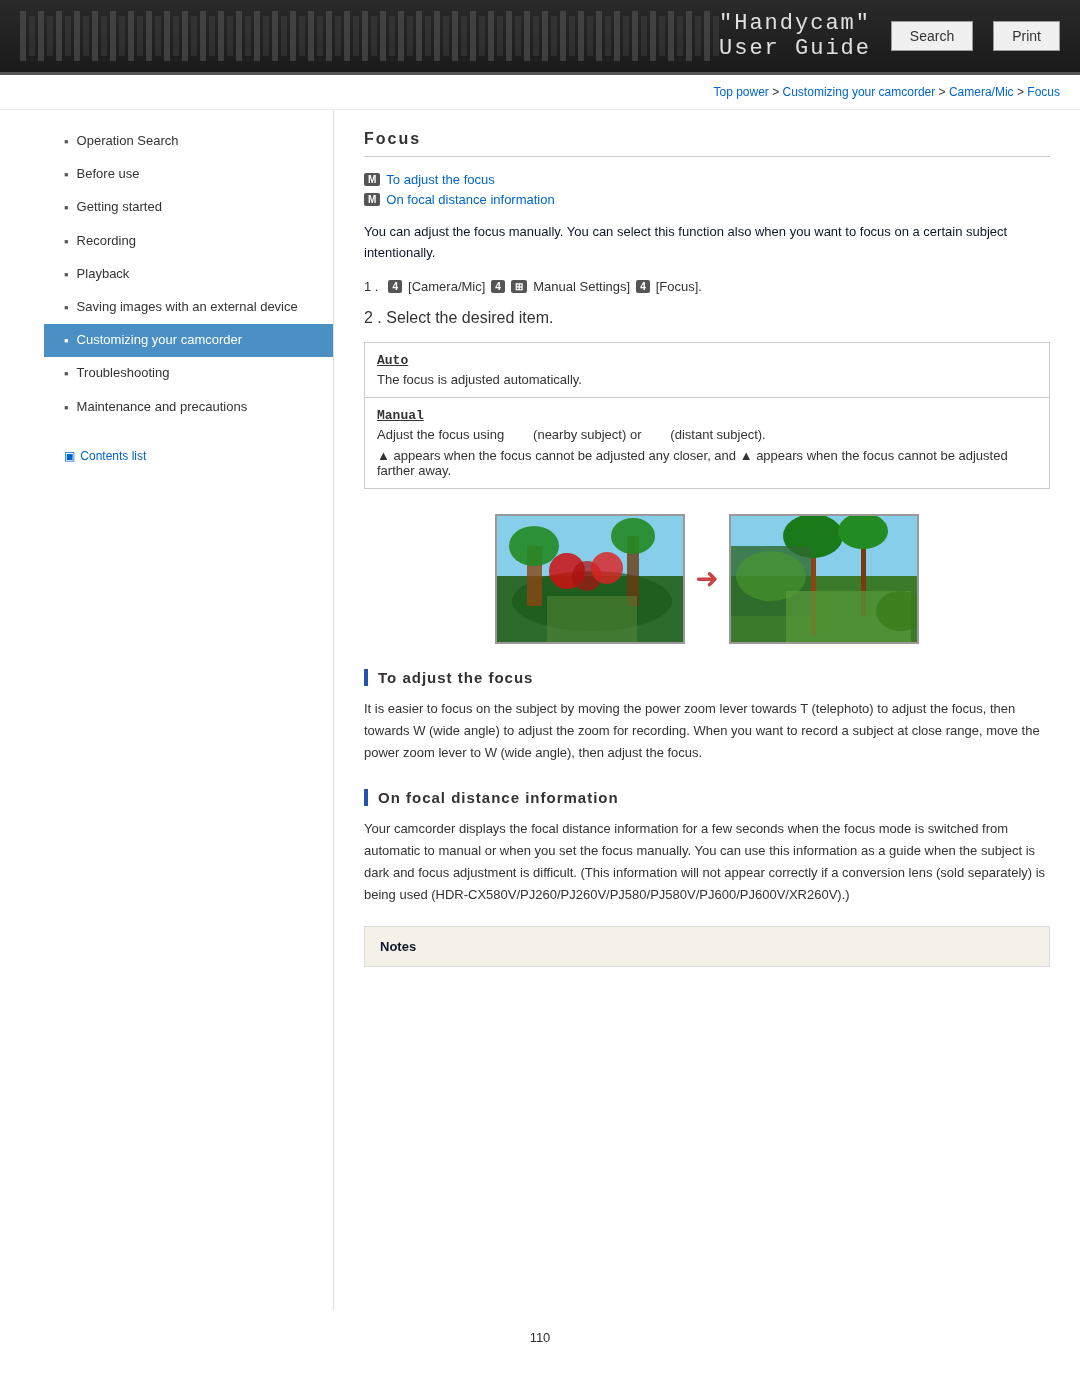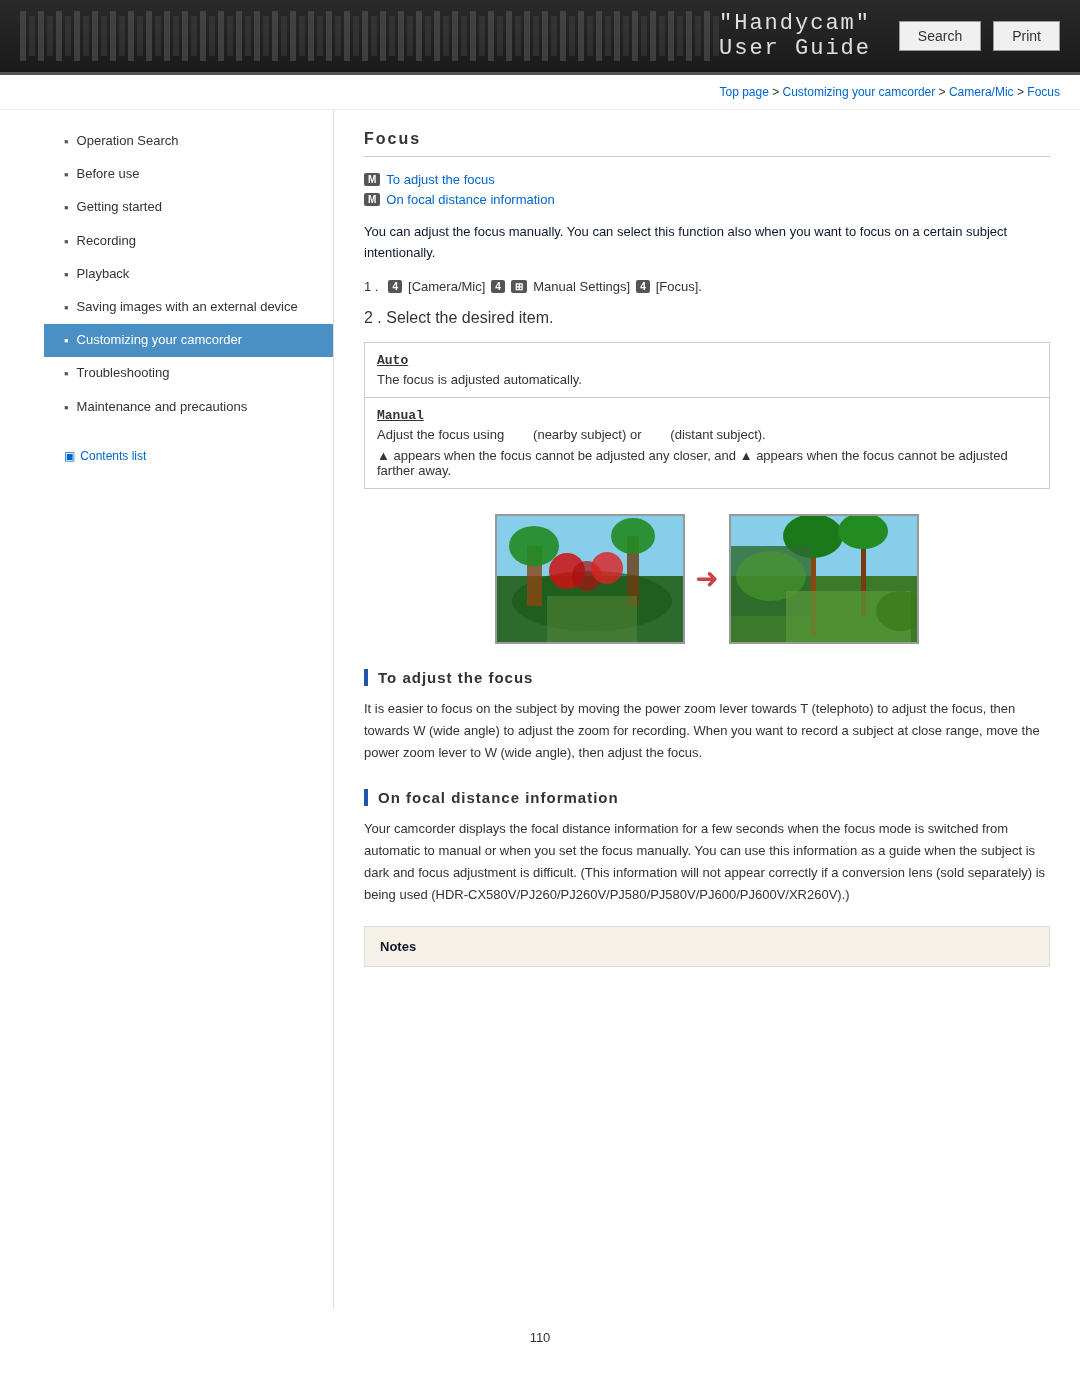--- a/index.html
+++ b/index.html
@@ -16,21 +16,21 @@
       border-bottom: 3px solid #555;
     }
     .header-title {
       color: #e0e0e0;
       font-size: 22px;
       font-family: 'Courier New', monospace;
       letter-spacing: 2px;
     }
     .header-buttons {
       display: flex;
-      gap: 12px;
+      gap: 20px;
     }
     .header-btn {
       background: #f0f0f0;
       border: 1px solid #999;
       padding: 6px 18px;
       font-size: 14px;
       cursor: pointer;
       color: #333;
     }
 
@@ -347,21 +347,21 @@
       <div class="pattern-bar"></div>
   </div>
   <span class="header-title">"Handycam" User Guide</span>
   <div class="header-buttons">
     <button class="header-btn">Search</button>
     <button class="header-btn">Print</button>
   </div>
 </div>
 
 <div class="breadcrumb">
-  <a>Top page</a>
+  <a>Top power</a>
   <span> &gt; </span>
   <a>Customizing your camcorder</a>
   <span> &gt; </span>
   <a>Camera/Mic</a>
   <span> &gt; </span>
   <a>Focus</a>
 </div>
 
 <div class="main-layout">
 

